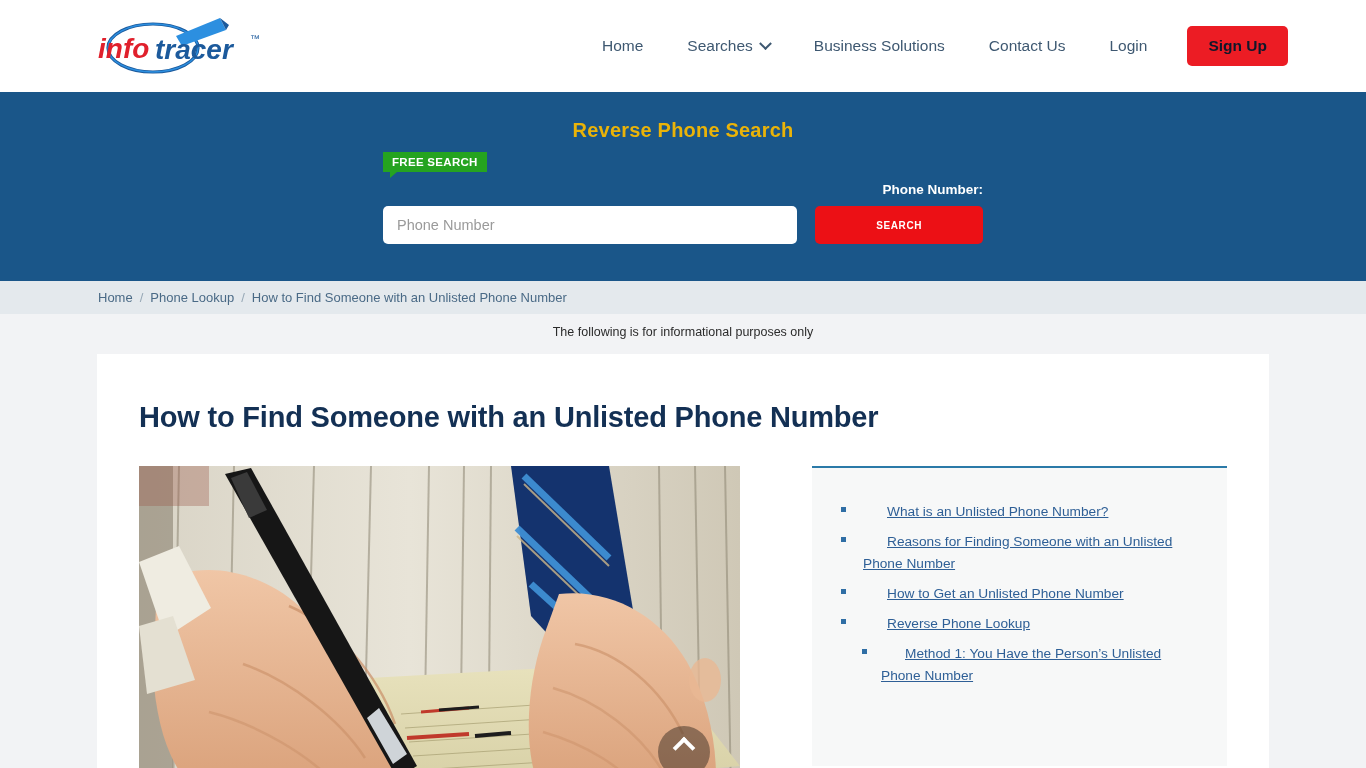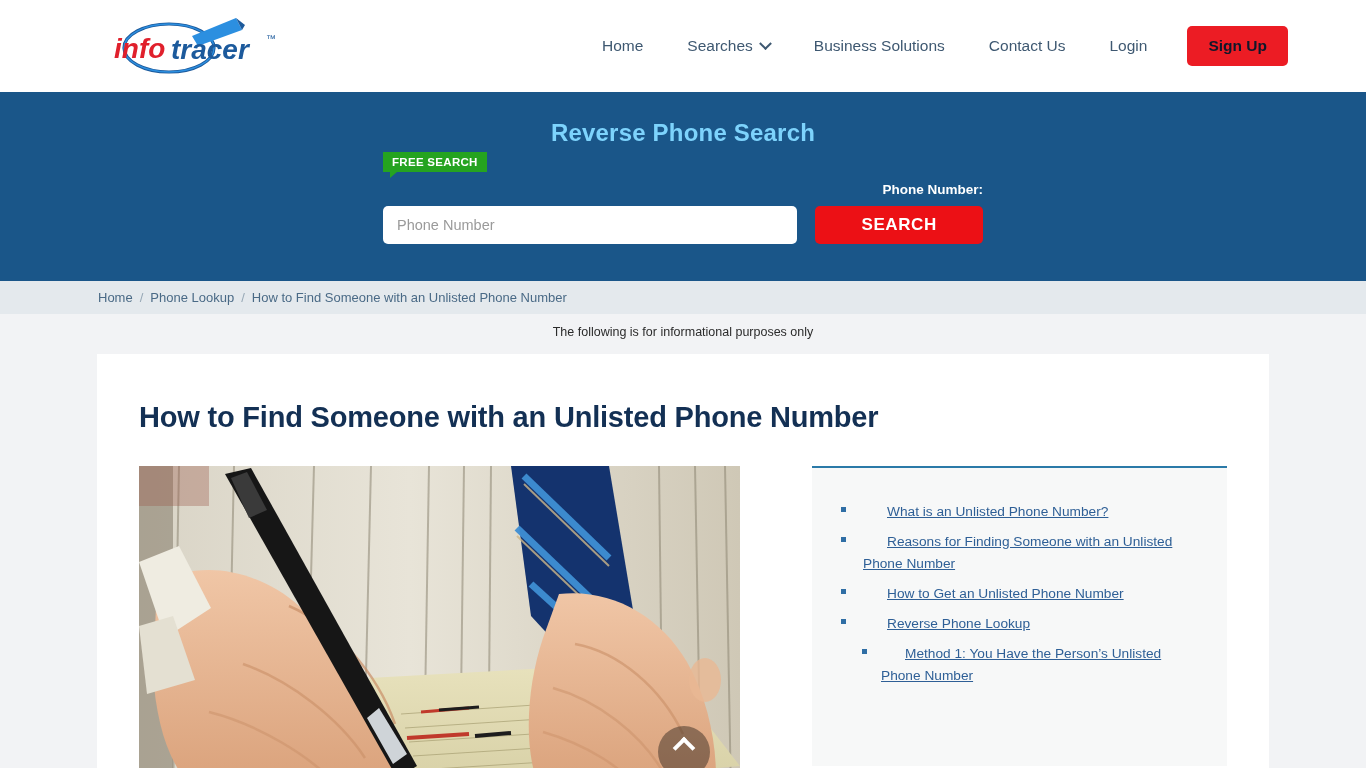--- a/index.html
+++ b/index.html
@@ -13,21 +13,21 @@
   
   .site-header {
     height: 92px;
     background: #ffffff;
     display: flex;
     align-items: center;
     position: relative;
   }
   .logo-wrap {
     position: absolute;
-    left: 108px;
+    left: 92px;
     top: 12px;
     width: 180px;
     height: 66px;
   }
   .logo-svg { display: block; }
 
   .main-nav {
     position: absolute;
     left: 580px;
     top: 0;
@@ -67,22 +67,22 @@
     font-family: "Liberation Sans", sans-serif;
   }
 
   
   .hero {
     height: 189px;
     background: #1a5689;
     position: relative;
   }
   .hero-title {
-    color: #7dd3fc;
-    font-size: 24px;
+    color: #eab308;
+    font-size: 20px;
     font-weight: bold;
     text-align: center;
     padding-top: 27px;
     letter-spacing: .2px;
   }
   .search-zone {
     position: absolute;
     left: 383px;
     top: 60px;
     width: 600px;
@@ -129,21 +129,21 @@
     color: #333;
     font-family: "Liberation Sans", sans-serif;
     outline: none;
   }
   .phone-input::placeholder { color: #9a9a9a; }
   .search-btn {
     width: 168px;
     height: 38px;
     background: #ec1015;
     color: #ffffff;
-    font-size: 17px;
+    font-size: 10px;
     font-weight: bold;
     border: none;
     border-radius: 5px;
     letter-spacing: .6px;
     cursor: pointer;
     font-family: "Liberation Sans", sans-serif;
   }
 
   
   .breadcrumb-bar {

